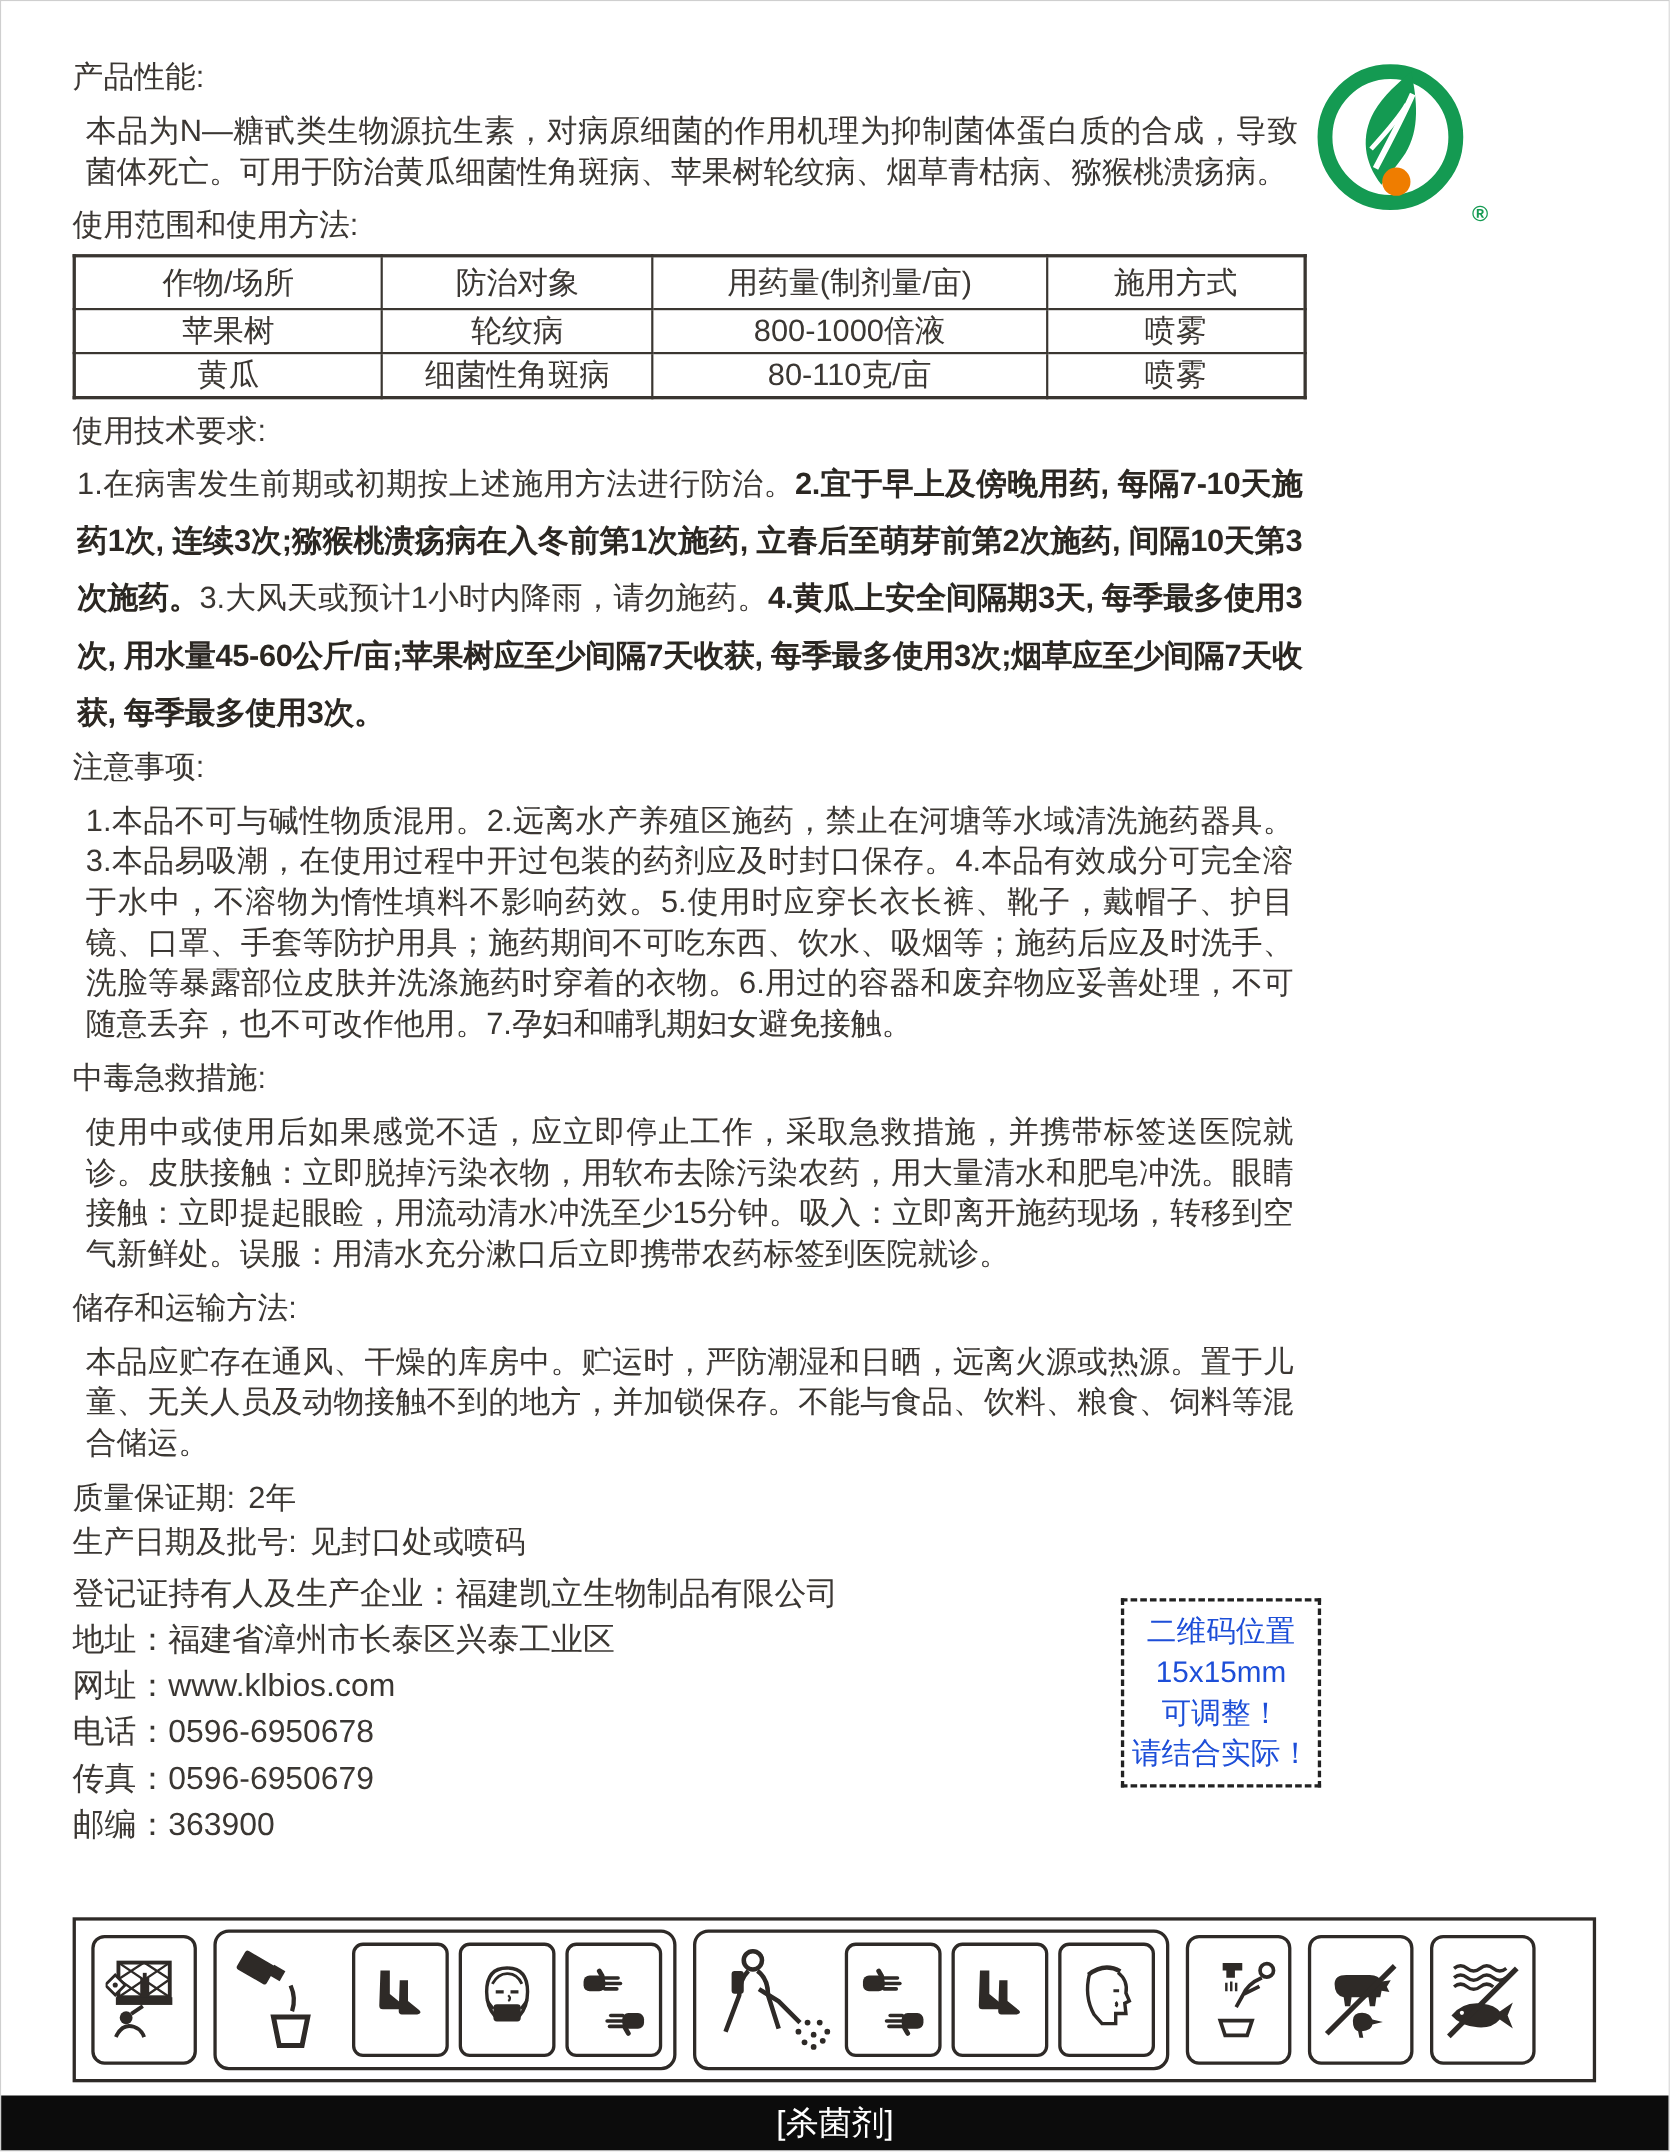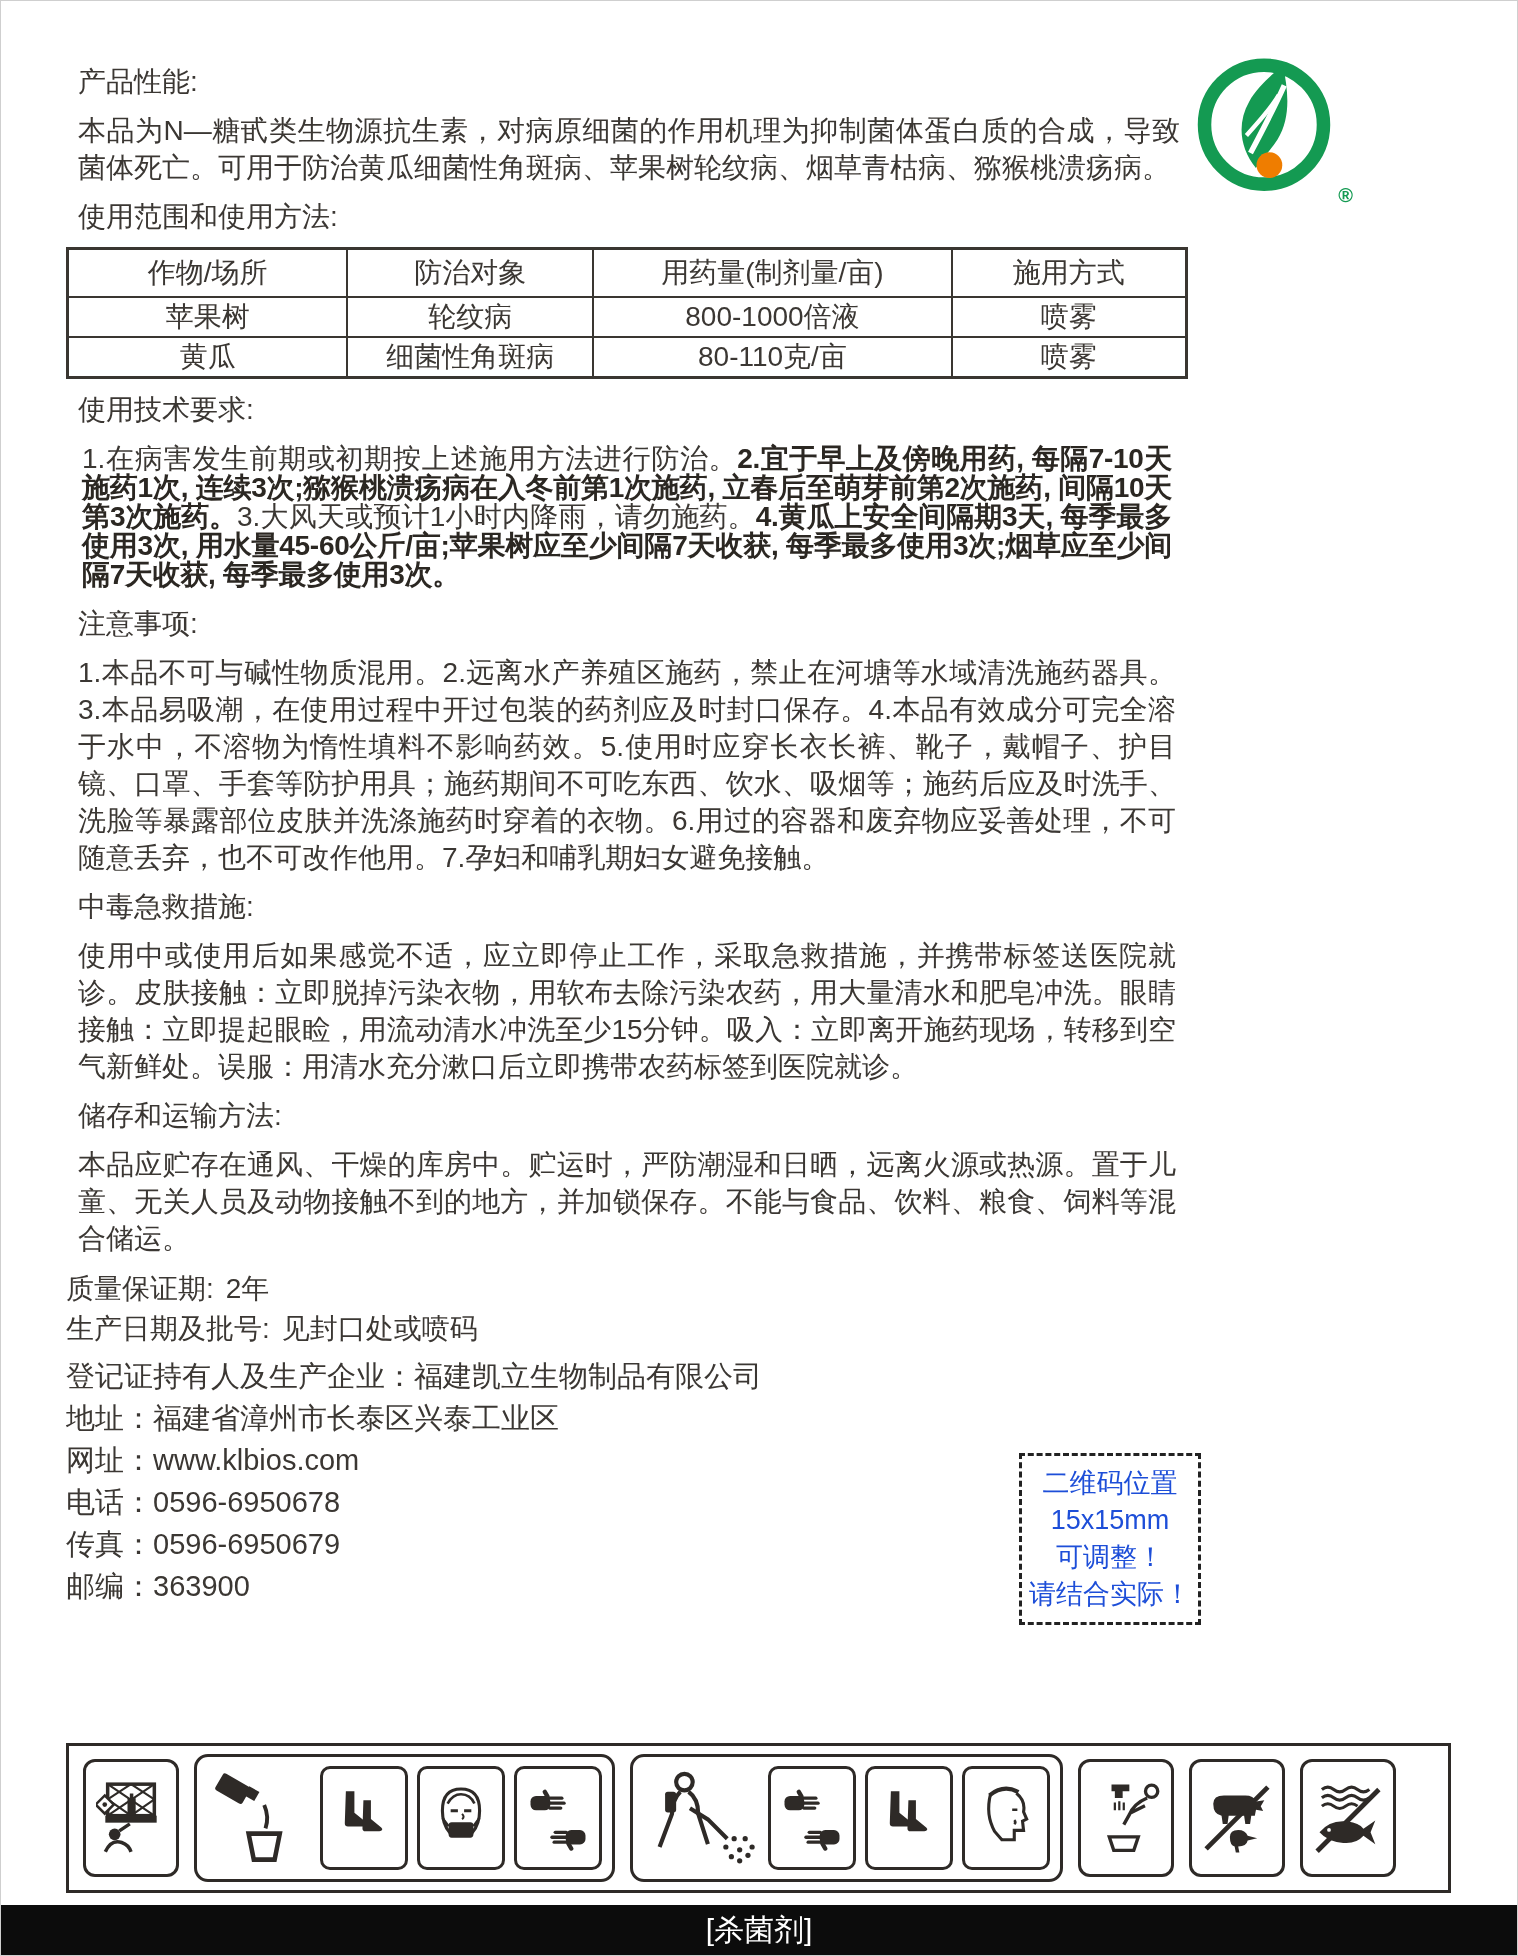--- a/index.html
+++ b/index.html
@@ -3,39 +3,39 @@
 <meta charset="utf-8">
 <style>
   html,body{margin:0;padding:0;background:#fff;}
   .page{
     position:relative;width:1518px;height:1956px;margin:0 auto;
     background:#fff;border:1px solid #cfcfcf;box-sizing:border-box;
     font-family:"Liberation Sans","DejaVu Sans",sans-serif;
     color:#3b3733;overflow:hidden;
   }
   .main{position:absolute;left:65px;top:50px;width:1122px;}
-  .hline{font-size:28px;line-height:37px;margin:12px;}
+  .hline{font-size:28px;line-height:37px;margin:0;}
   .body-p{font-size:28px;line-height:37px;margin:12px;text-align:justify;}
   .perf-wrap{width:1102px;}
   
   .logo-box{position:absolute;left:1188px;top:52px;width:158px;height:152px;}
   .logo-box svg{display:block;}
   .reg-mark{position:absolute;right:-6px;bottom:-2px;font-size:20px;color:#149a52;font-weight:700;}
   
   table.usage{border-collapse:collapse;width:1122px;margin:8px 0 10px 0;table-layout:fixed;}
   table.usage th,table.usage td{
     border:2px solid #3a3631;font-weight:400;font-size:28px;text-align:center;
     padding:0;height:38px;overflow:hidden;white-space:nowrap;
   }
   table.usage{border:3px solid #3a3631;}
   table.usage th{height:46px;}
   table.usage col.c1{width:25%;} table.usage col.c2{width:22%;}
   table.usage col.c3{width:32%;} table.usage col.c4{width:21%;}
   
-  .tech-p{font-size:28px;line-height:29px;margin:16px;text-align:justify;}
+  .tech-p{font-size:28px;line-height:52px;margin:4px;text-align:justify;}
   .seg-normal{font-weight:400;}
   .seg-bold{font-weight:700;color:#2b2722;letter-spacing:-0.3px;}
   .kv{font-size:28px;line-height:40px;margin:0;}
   .kv .val{margin-left:12px;}
   
   .company{position:relative;font-size:29px;line-height:42px;margin-top:6px;}
   .company p{margin:0;}
   
   .qr-box{
     position:absolute;left:1018px;top:1452px;width:182px;height:172px;

